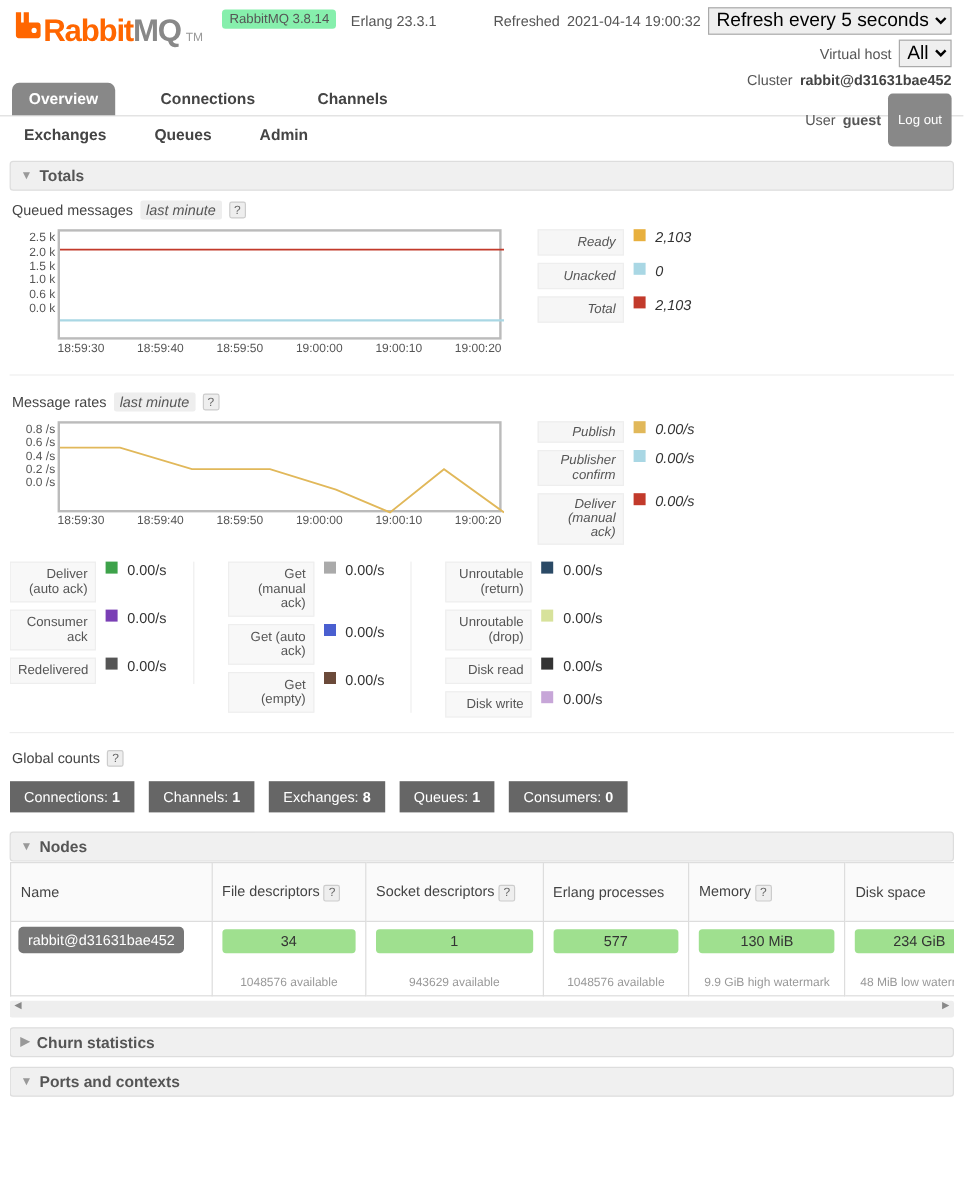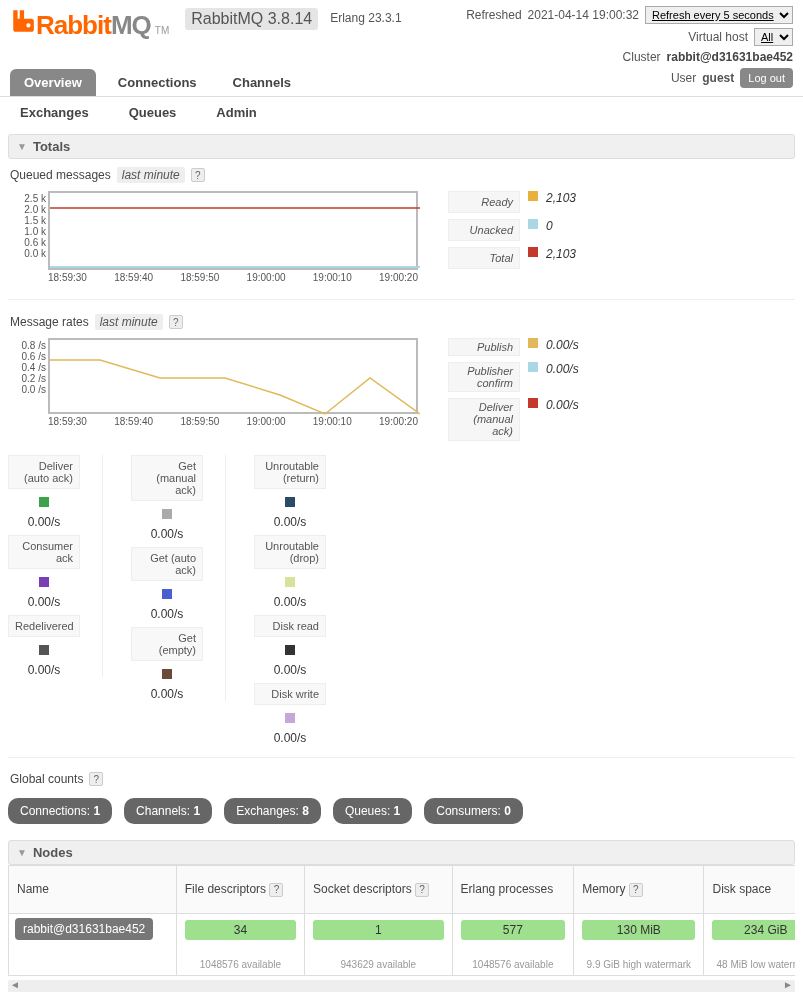--- a/index.html
+++ b/index.html
@@ -5,31 +5,31 @@
   * { box-sizing: border-box; margin: 0; padding: 0; }
   body { font-family: Verdana, sans-serif; font-size: 12px; color: #444; background: #fff; width: 803px; }
 
   .header { padding: 8px 10px 2px 10px; position: relative; }
   .logo { display: flex; align-items: baseline; }
   .logo-icon { display: inline-block; }
   .logo-text { font-size: 26px; font-weight: 700; letter-spacing: -1px; }
   .logo-r { color: #f60; }
   .logo-mq { color: #888; }
   .tm { color: #999; font-size: 10px; margin-left: 4px; }
-  .badge-v { background: #e5e5e5; color: #555; padding: 2px 6px; border-radius: 3px; font-size: 16px; margin-left: 16px; }
+  .badge-v { background: #86efac; color: #555; padding: 2px 6px; border-radius: 3px; font-size: 11px; margin-left: 16px; }
   .erlang-v { color: #555; font-size: 12px; margin-left: 12px; }
   .erlang-sub { color: #888; font-size: 11px; margin-top: 2px; }
 
   .top-right { position: absolute; top: 6px; right: 10px; text-align: right; font-size: 12px; color: #555; }
   .top-right .row { margin-bottom: 4px; display: flex; justify-content: flex-end; align-items: center; gap: 6px; }
-  .top-right select { font-size: 11px; padding: 1px 2px; border: 1px solid #aaa; background: #efefef; text-decoration: underline; }
+  .top-right select { font-size: 16px; padding: 1px 2px; border: 1px solid #aaa; background: #efefef; }
   .cluster-name { color: #444; font-weight: 700; }
-  .logout-btn { background: #888; color: #fff; border-radius: 4px; padding: 4px 8px; font-size: 11px; border: none; cursor: pointer; }
-
-  .tabs { display: flex; gap: 8px; padding: 12px 10px 0 10px; border-bottom: 1px solid #ddd; }
+  .logout-btn { background: #888; color: #fff; border-radius: 4px; padding: 16px 8px; font-size: 11px; border: none; cursor: pointer; }
+
+  .tabs { display: flex; gap: 24px; padding: 12px 10px 0 10px; border-bottom: 1px solid #ddd; }
   .tab { padding: 6px 14px; font-weight: 700; font-size: 13px; color: #444; cursor: pointer; }
   .tab.active { background: #888; color: #fff; border-radius: 6px 6px 0 0; }
   .tabs2 { display: flex; gap: 40px; padding: 8px 10px 10px 20px; }
   .tab2 { font-weight: 700; font-size: 13px; color: #444; cursor: pointer; }
 
   .section { margin: 4px 8px 8px 8px; }
   .section-head { background: #f0f0f0; border: 1px solid #ddd; border-radius: 3px; padding: 4px 8px; font-weight: 700; font-size: 13px; color: #555; display: flex; align-items: center; gap: 6px; cursor: pointer; }
   .tri { color: #999; font-size: 10px; }
 
   .subhead { padding: 8px 2px 4px 2px; font-size: 12px; color: #444; display: flex; align-items: center; gap: 6px; }
@@ -45,25 +45,25 @@
   .legend-col { display: flex; flex-direction: column; gap: 6px; }
   .legend-item { display: flex; gap: 8px; font-style: italic; }
   .legend-label { width: 72px; text-align: right; background: #f6f6f6; border: 1px solid #eee; padding: 4px 6px; font-size: 11px; line-height: 1.1; color: #555; }
   .legend-label.tall { padding: 2px 6px; }
   .swatch { width: 10px; height: 10px; display: inline-block; }
   .legend-val { color: #333; font-size: 12px; }
 
   .rates-grid { display: flex; gap: 28px; padding: 6px 0; align-items: flex-start; }
   .rates-col { display: flex; flex-direction: column; gap: 6px; border-right: 1px solid #eee; padding-right: 22px; }
   .rates-col:last-child { border-right: none; }
-  .rate-item { display: flex; align-items: center; gap: 8px; flex-direction: column; }
+  .rate-item { display: flex; gap: 8px; }
   .rate-label { width: 72px; text-align: right; background: #f8f8f8; border: 1px solid #eee; padding: 4px 6px; font-size: 11px; line-height: 1.1; color: #555; }
 
   .counts-row { display: flex; gap: 12px; padding: 8px 0; }
-  .count-pill { background: #666; color: #fff; border-radius: 10px; padding: 6px 12px; font-size: 12px; cursor: pointer; }
+  .count-pill { background: #666; color: #fff; border-radius: 0; padding: 6px 12px; font-size: 12px; cursor: pointer; }
   .count-pill .cnum { font-weight: 700; }
 
   .nodes-table { width: 100%; overflow-x: auto; }
   .nodes-table table { border-collapse: collapse; width: 820px; }
   .nodes-table th { background: #fafafa; border: 1px solid #ddd; padding: 16px 8px; text-align: left; font-weight: 400; font-size: 12px; color: #444; }
   .nodes-table td { border: 1px solid #ddd; padding: 4px 6px; text-align: center; font-size: 12px; vertical-align: top; height: 62px; }
   .node-name { background: #777; color: #fff; border-radius: 4px; padding: 4px 8px; display: inline-block; font-size: 12px; }
   .node-val { background: #9fe08f; border-radius: 3px; padding: 3px 0; margin: 2px 2px 2px 2px; font-size: 12px; color: #333; }
   .node-sub { color: #999; font-size: 10px; margin-top: 19px; }
 
@@ -135,21 +135,21 @@
     <span>Totals</span>
   </div>
 
   <div class="subhead">
     <span>Queued messages</span>
     <span class="subhead-badge">last minute</span>
     <span class="help">?</span>
   </div>
   <div class="chart-row">
     <div class="chart-wrap">
-      <div class="chart-box" style="width:370px;height:79px;">
+      <div class="chart-box" style="width:370px;height:92px;">
         <div class="chart-y">
           <span>2.5 k</span>
           <span>2.0 k</span>
           <span>1.5 k</span>
           <span>1.0 k</span>
           <span>0.6 k</span>
           <span>0.0 k</span>
         </div>
         <svg width="370" height="76">
           <line x1="0" y1="15" x2="370" y2="15" stroke="#c23a2b" stroke-width="1.5"></line>

